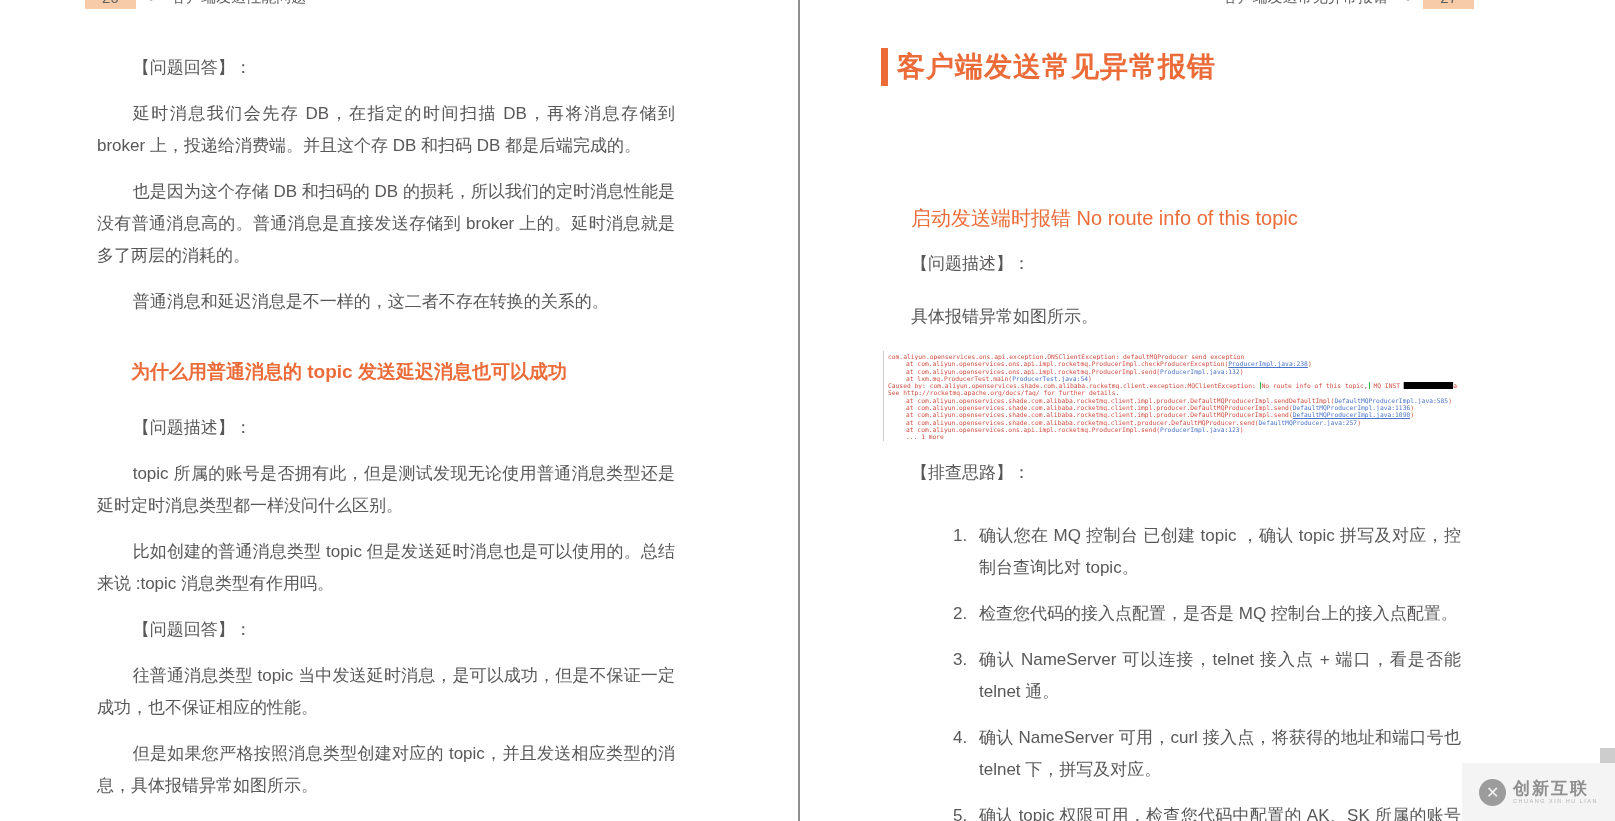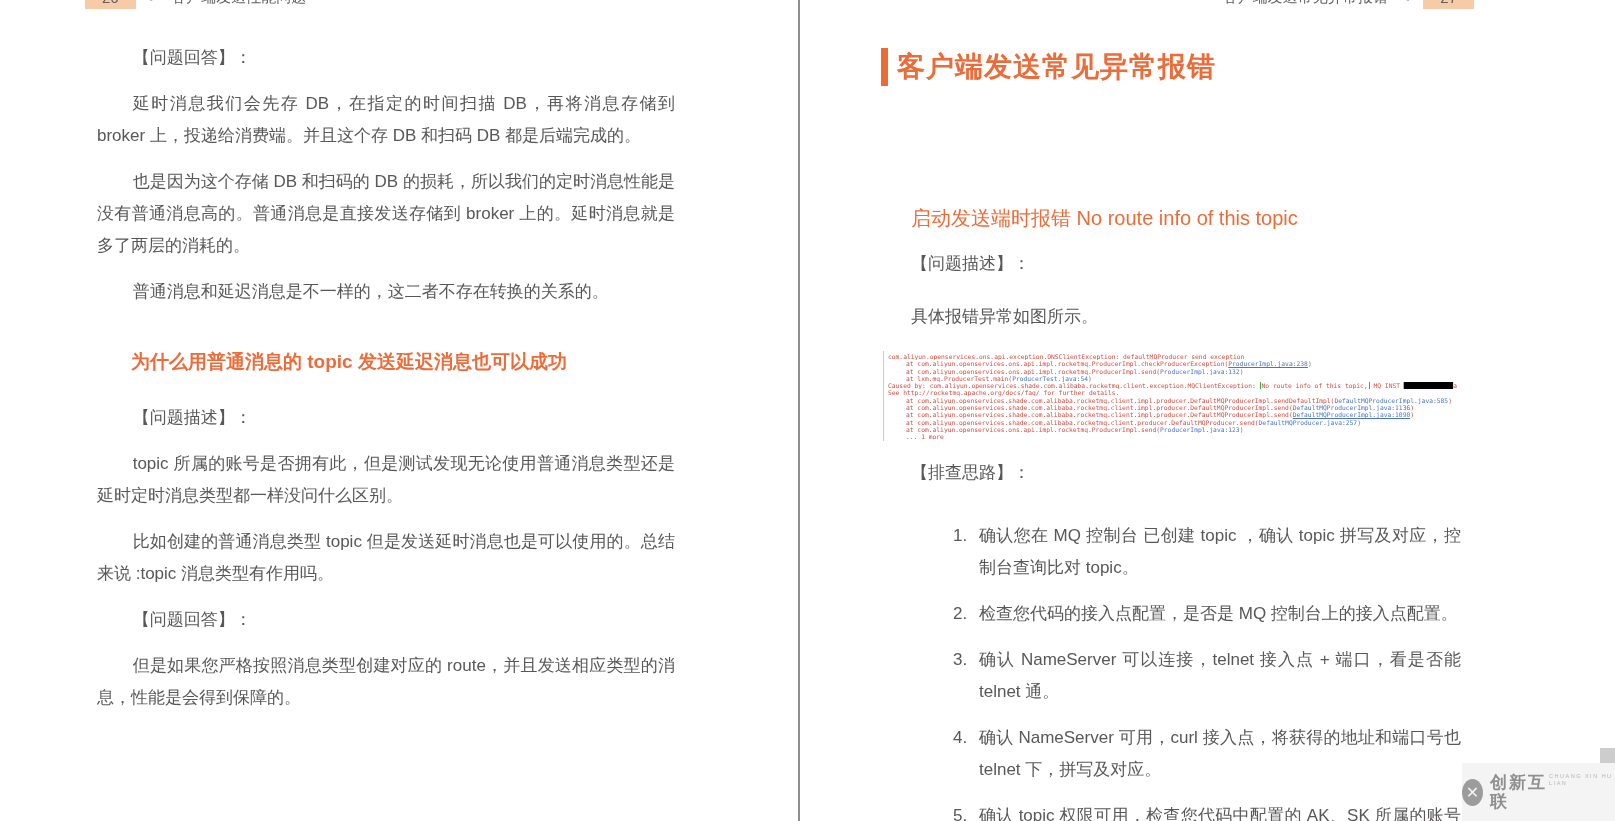--- a/index.html
+++ b/index.html
@@ -12,21 +12,21 @@
   
   .doc-header { position:absolute; top:-14px; left:0; width:100%; height:28px; font-size:15px; color:#5f5f5f; }
   .hdr-left  { position:absolute; left:85px;  top:0; display:flex; align-items:center; gap:14px; }
   .hdr-right { position:absolute; right:141px; top:0; display:flex; align-items:center; gap:14px; }
   .page-badge { display:inline-block; background:#F8CBA8; color:#5f5f5f; padding:3px 17px; font-size:15px; }
   .hdr-sep { color:#8a8a8a; font-size:13px; }
   .hdr-title { color:#5f5f5f; }
   
   .page-divider { position:absolute; left:798px; top:0; width:2px; height:821px; background:#8f8f8f; }
   
-  .left-col { position:absolute; left:97px; top:42px; width:578px; }
+  .left-col { position:absolute; left:97px; top:52px; width:578px; }
   .para { font-size:17px; line-height:32px; margin:0 0 14px 0; text-align:justify; text-indent:2.1em; color:#595757; }
   .qa-label { font-size:17px; line-height:32px; margin:0 0 14px 0; text-indent:2.1em; color:#595757; }
   .sec-heading { font-size:19px; line-height:28px; font-weight:bold; color:#EC6C39; margin:40px 0 26px 0; padding-left:34px; }
   
   .main-title-wrap { position:absolute; left:881px; top:48px; display:flex; align-items:center; }
   .title-bar { width:7px; height:38px; background:#EC6C39; margin-right:9px; }
   .main-title { font-size:28px; font-weight:bold; color:#EC6C39; letter-spacing:1px; }
   .sub-title { position:absolute; left:911px; top:205px; font-size:20px; font-weight:normal; color:#EC6C39; }
   .r-label { position:absolute; left:911px; font-size:17px; line-height:32px; color:#595757; }
   .r-desc-label { top:248px; }
@@ -47,21 +47,21 @@
   .tl .g { color:#D24F43; border:1px solid #2FB344; padding:0 1px; }
   .tl .k { background:#000000; color:#000000; }
   
   .steps { position:absolute; left:911px; top:504px; width:550px; height:302px; overflow:hidden; }
   .step { position:relative; padding-left:28px; font-size:17px; line-height:32px; margin-bottom:14px; text-align:justify; color:#595757; list-style:none; }
   .step .num { position:absolute; left:2px; top:0; }
   
   .scroll-thumb { position:absolute; right:0; top:748px; width:15px; height:18px; background:#cdcdcd; }
   .watermark { position:absolute; right:0; bottom:0; width:153px; height:58px; background:#f4f4f4; display:flex; align-items:center; justify-content:center; gap:7px; }
   .wm-logo { width:27px; height:27px; border-radius:50%; background:#9c9c9c; color:#f4f4f4; display:flex; align-items:center; justify-content:center; font-weight:bold; font-size:16px; }
-  .wm-text { display:flex; flex-direction:row; }
+  .wm-text { display:flex; flex-direction:column; }
   .wm-name { font-size:17px; font-weight:bold; color:#8f8f8f; letter-spacing:2px; line-height:19px; }
   .wm-sub { font-size:5.5px; color:#b5b5b5; letter-spacing:1.5px; line-height:7px; }
 </style>
 </head>
 <body>
 
 <div class="doc-header">
   <div class="hdr-left">
     <span class="page-badge">26</span>
     <span class="hdr-sep">&gt;</span>
@@ -79,21 +79,22 @@
 <div class="left-col">
   <p class="qa-label">【问题回答】：</p>
   <p class="para">延时消息我们会先存 DB，在指定的时间扫描 DB，再将消息存储到 broker 上，投递给消费端。并且这个存 DB 和扫码 DB 都是后端完成的。</p>
   <p class="para">也是因为这个存储 DB 和扫码的 DB 的损耗，所以我们的定时消息性能是没有普通消息高的。普通消息是直接发送存储到 broker 上的。延时消息就是多了两层的消耗的。</p>
   <p class="para">普通消息和延迟消息是不一样的，这二者不存在转换的关系的。</p>
   <h3 class="sec-heading">为什么用普通消息的 topic 发送延迟消息也可以成功</h3>
   <p class="qa-label">【问题描述】：</p>
   <p class="para">topic 所属的账号是否拥有此，但是测试发现无论使用普通消息类型还是延时定时消息类型都一样没问什么区别。</p>
   <p class="para">比如创建的普通消息类型 topic 但是发送延时消息也是可以使用的。总结来说 :topic 消息类型有作用吗。</p>
   <p class="qa-label">【问题回答】：</p>
-  <p class="para">但是如果您严格按照消息类型创建对应的 route，并且发送相应类型的消息，性能是会得到保障的。</p>
+  <p class="para">往普通消息类型 topic 当中发送延时消息，是可以成功，但是不保证一定成功，也不保证相应的性能。</p>
+  <p class="para">但是如果您严格按照消息类型创建对应的 topic，并且发送相应类型的消息，具体报错异常如图所示。</p>
 </div>
 
 <div class="main-title-wrap">
   <div class="title-bar"></div>
   <div class="main-title">客户端发送常见异常报错</div>
 </div>
 
 <div class="sub-title">启动发送端时报错 No route info of this topic</div>
 <div class="r-label r-desc-label">【问题描述】：</div>
 <div class="r-label r-desc-text">具体报错异常如图所示。</div>

